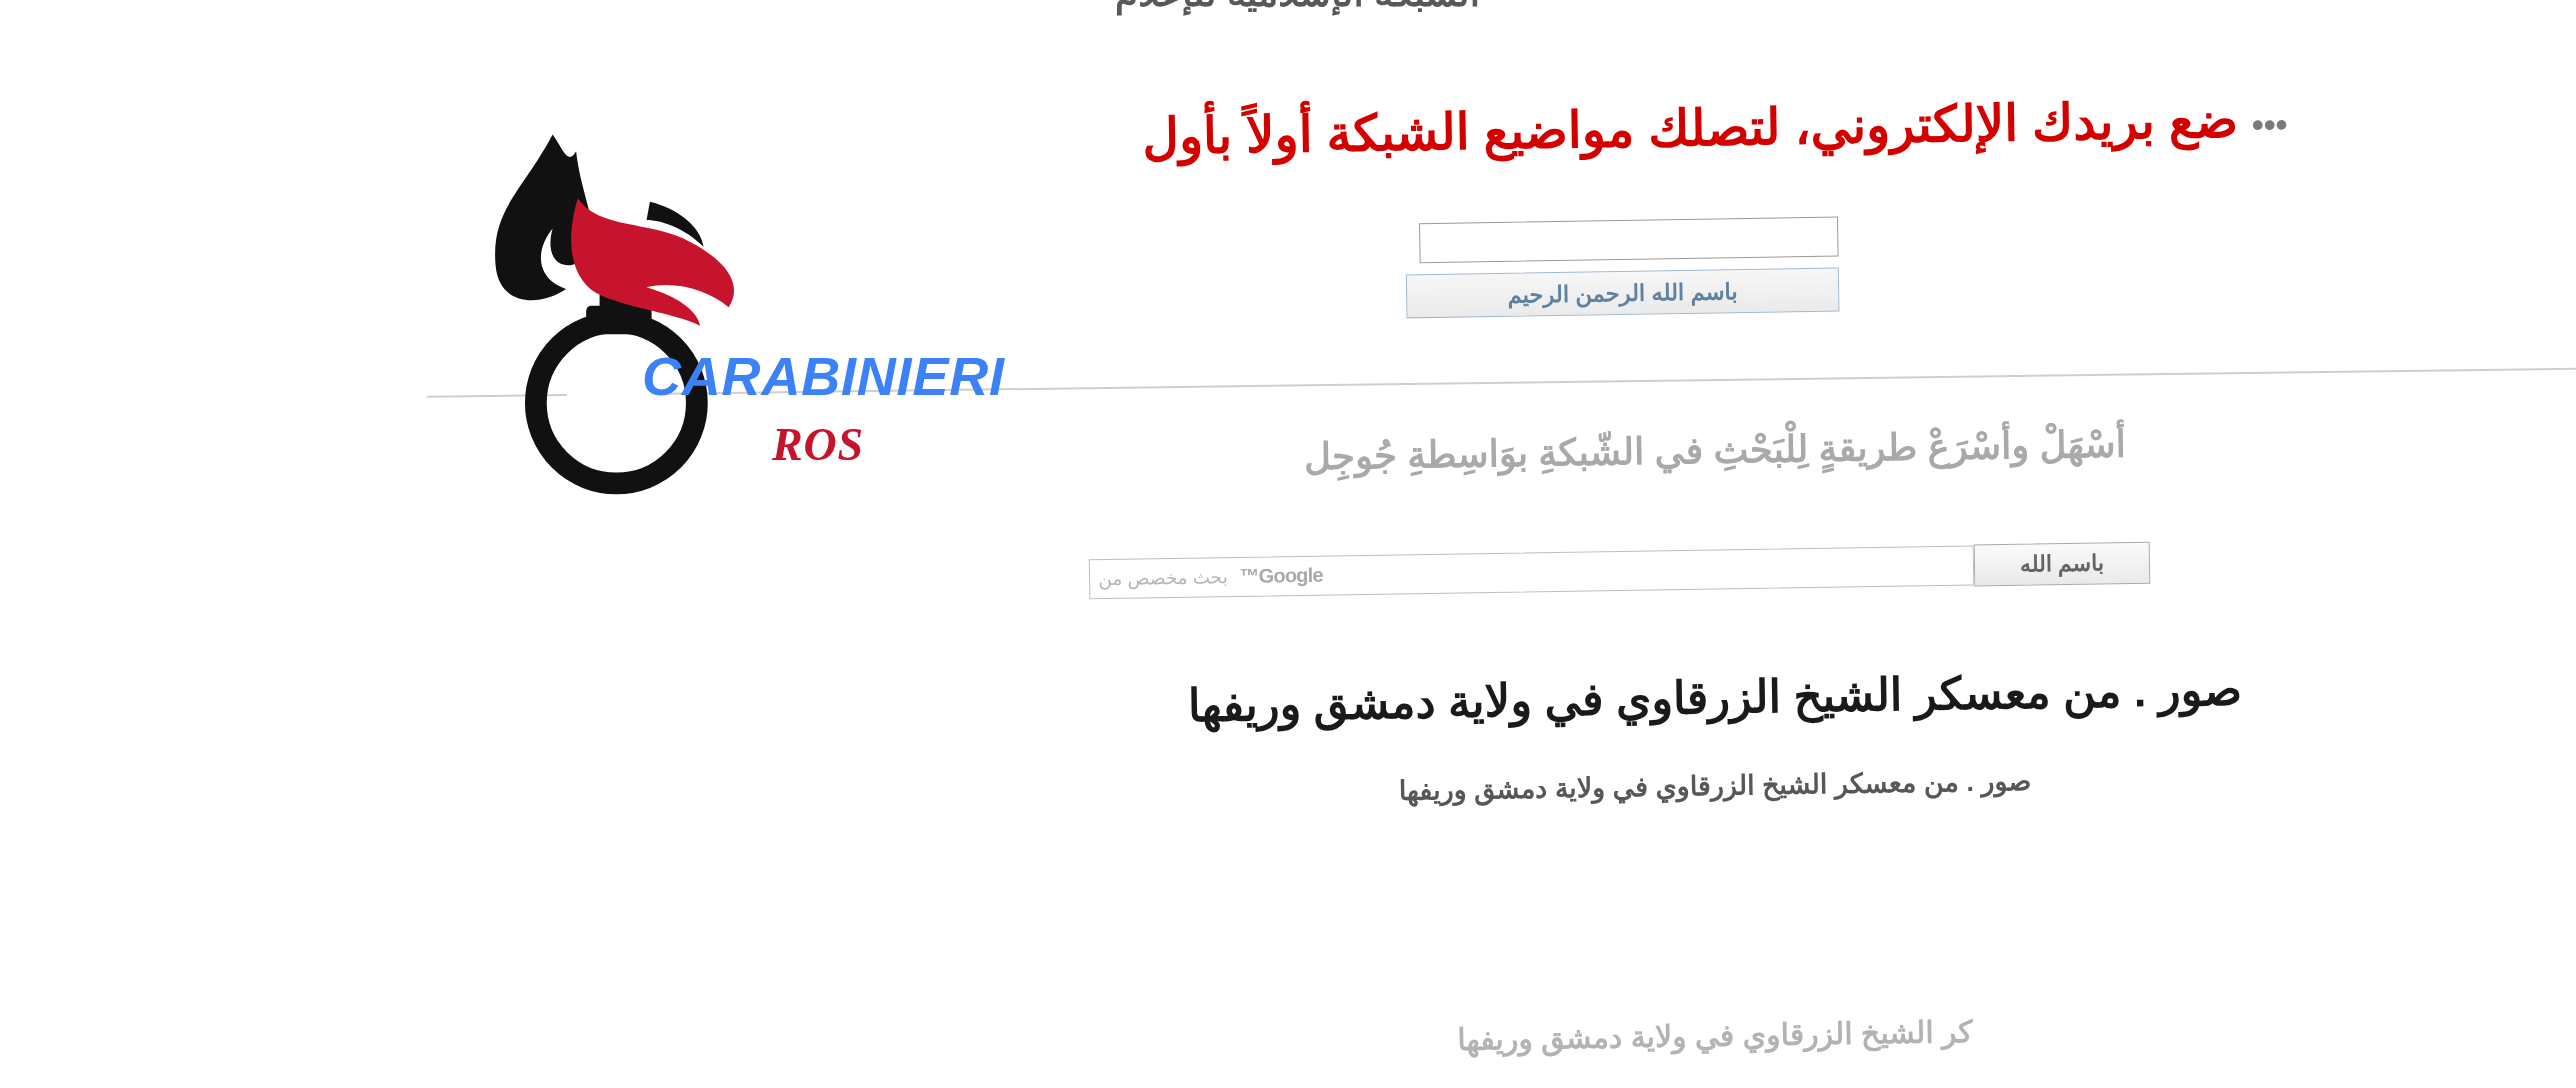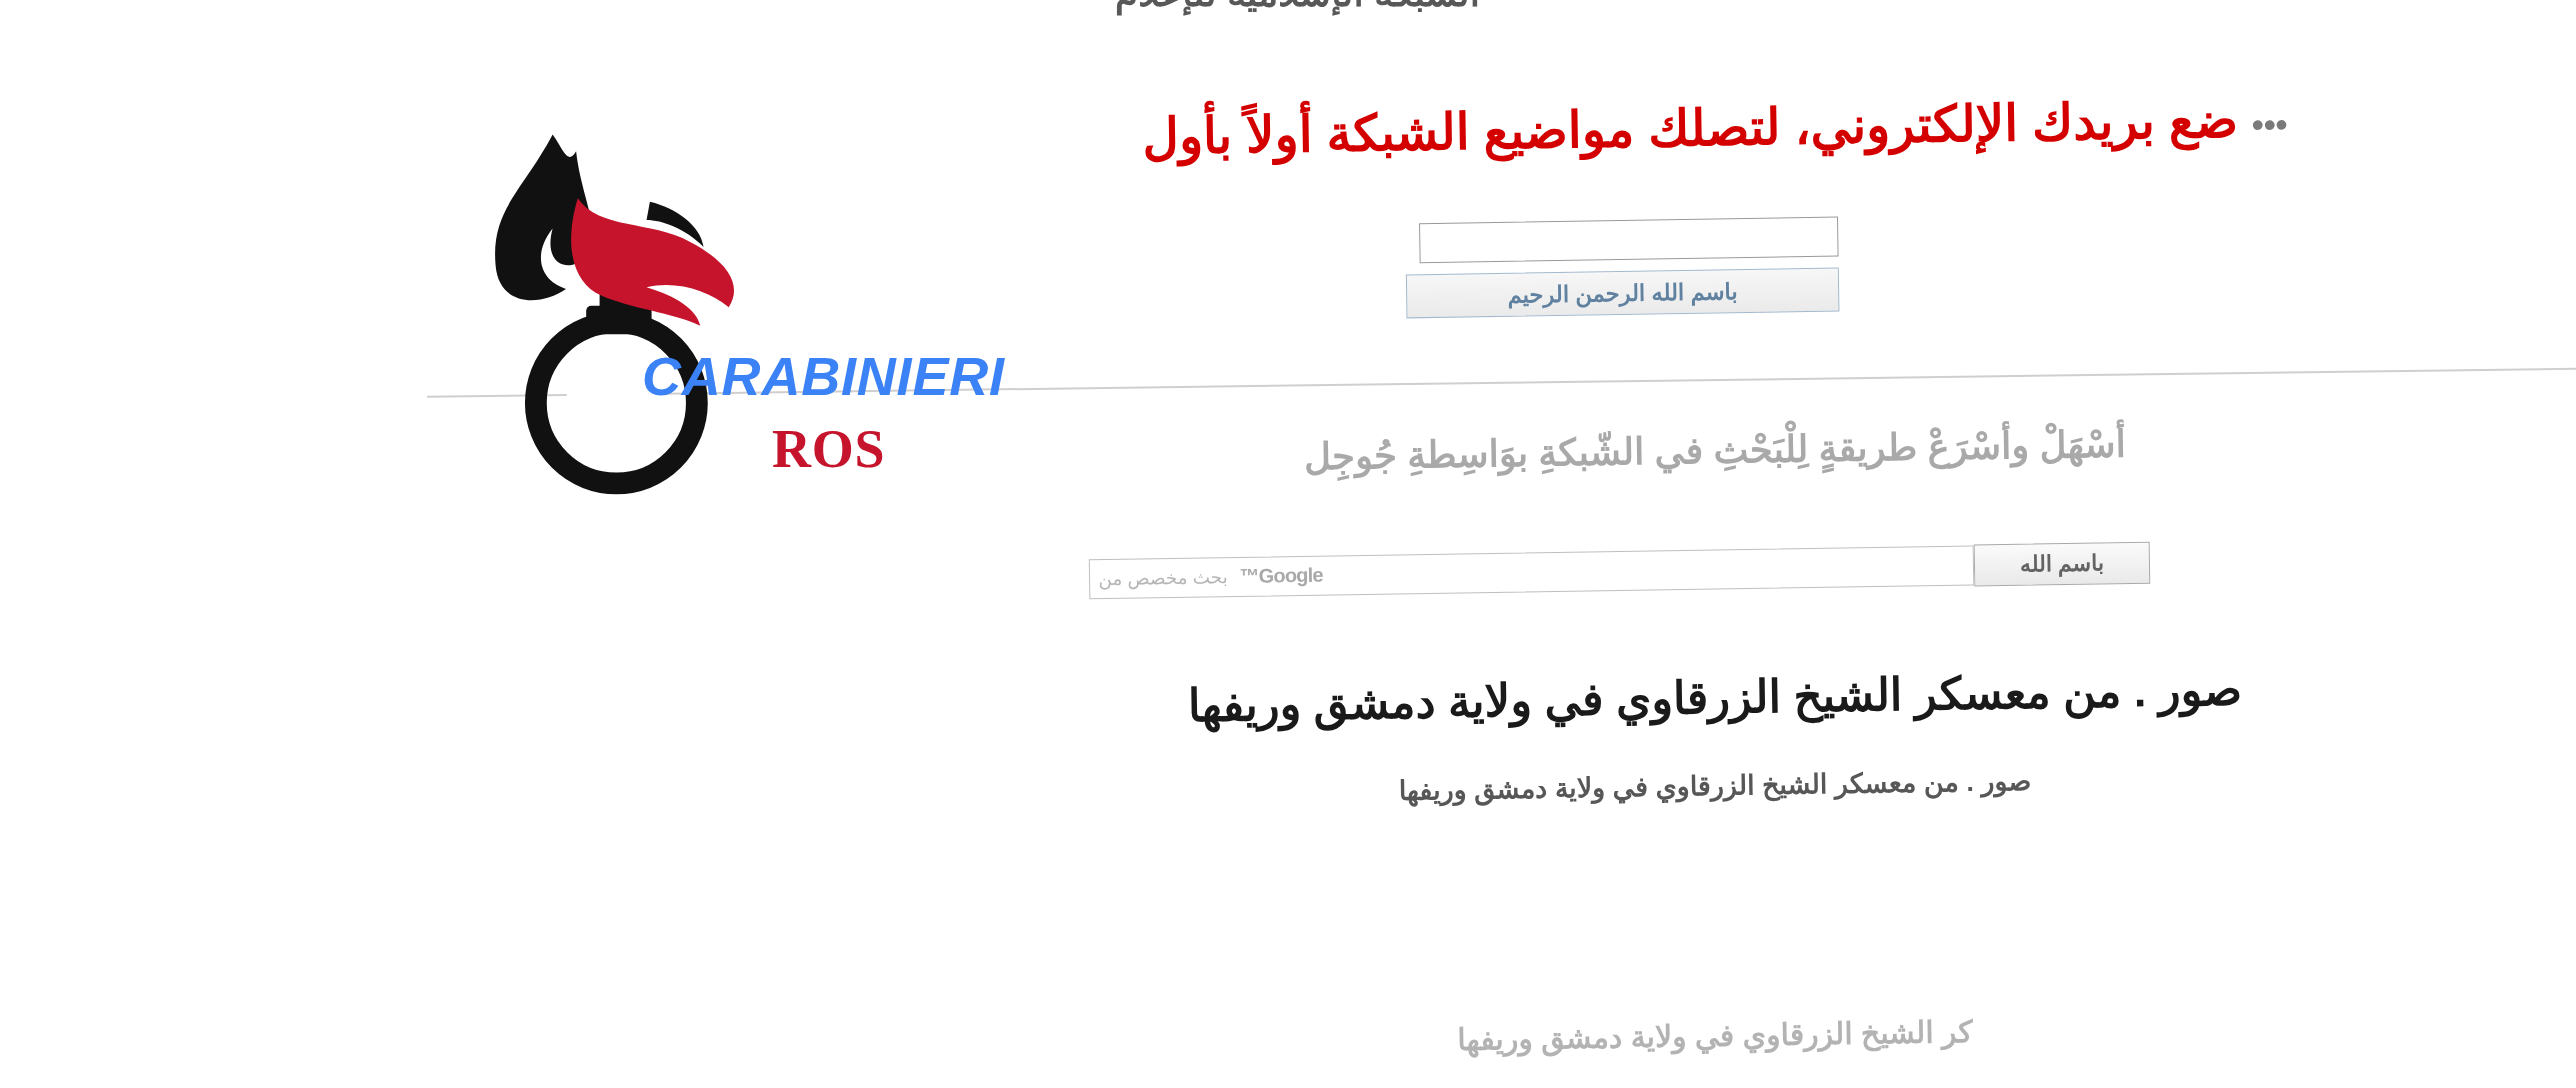--- a/index.html
+++ b/index.html
@@ -295,22 +295,23 @@
     color: #3b82f6;
     letter-spacing: 0.8px;
     direction: ltr;
     font-family: Liberation Sans, sans-serif;
     white-space: nowrap;
   }
   .wm-text-2 {
     position: absolute;
     left: 320px;
     top: 317px;
-    font-size: 54px;
-    font-weight: bold;
+    font-size: 46px;
+    font-weight: bold;
+    font-style: italic;
     color: #c6142c;
     letter-spacing: 0.8px;
     direction: ltr;
     font-family: "Liberation Serif", serif;
     white-space: nowrap;
   }
 </style>
 </head>
 <body>
 

